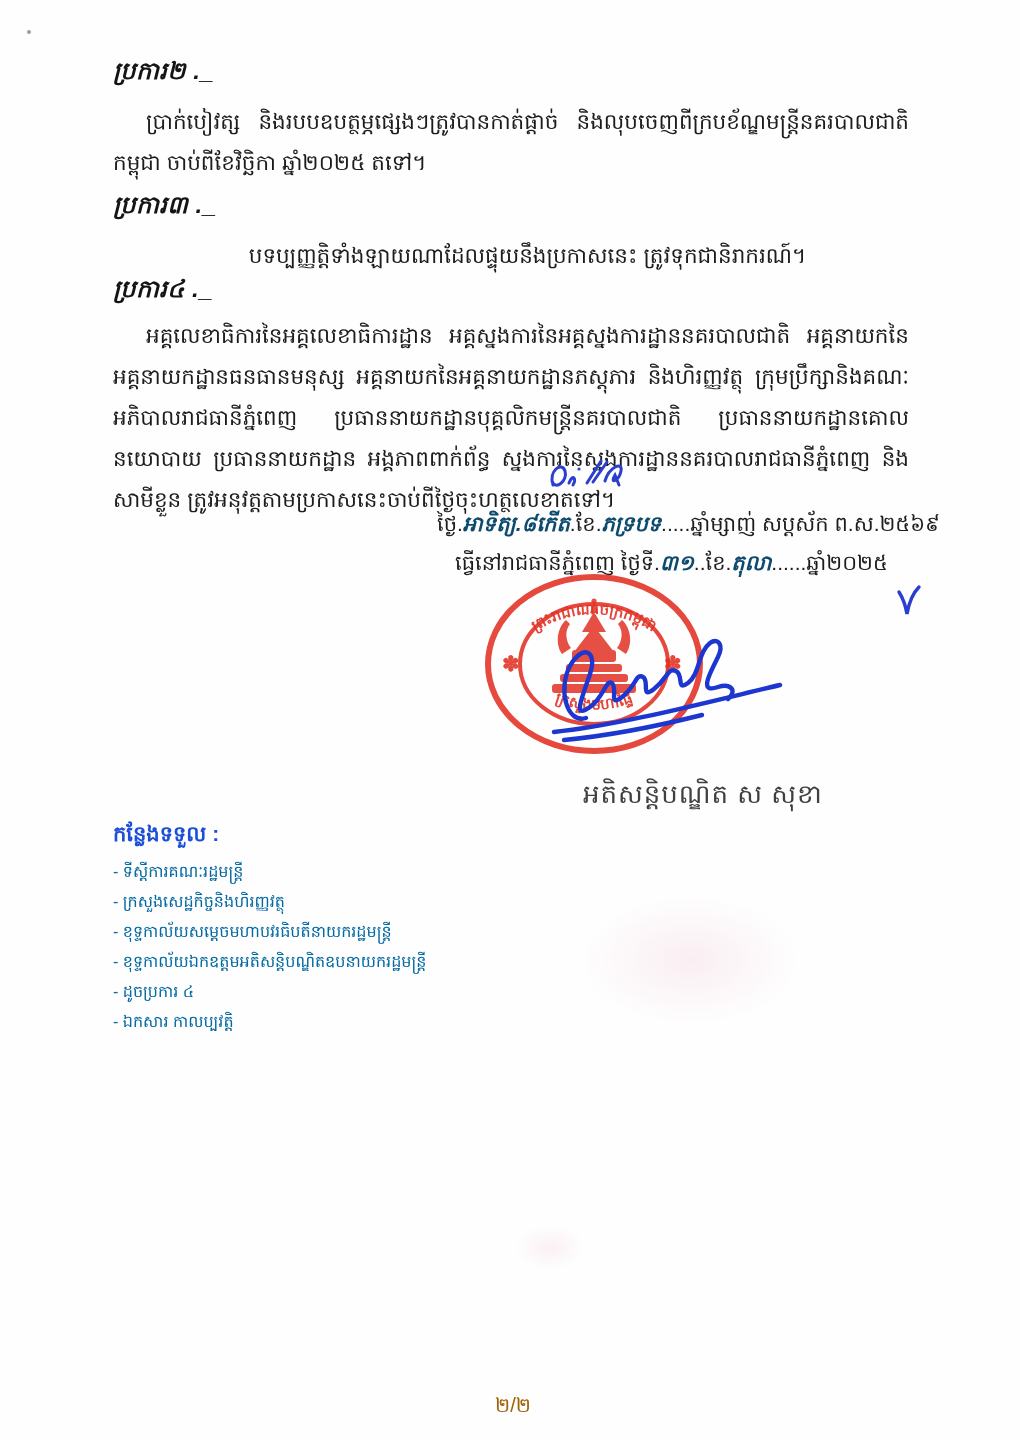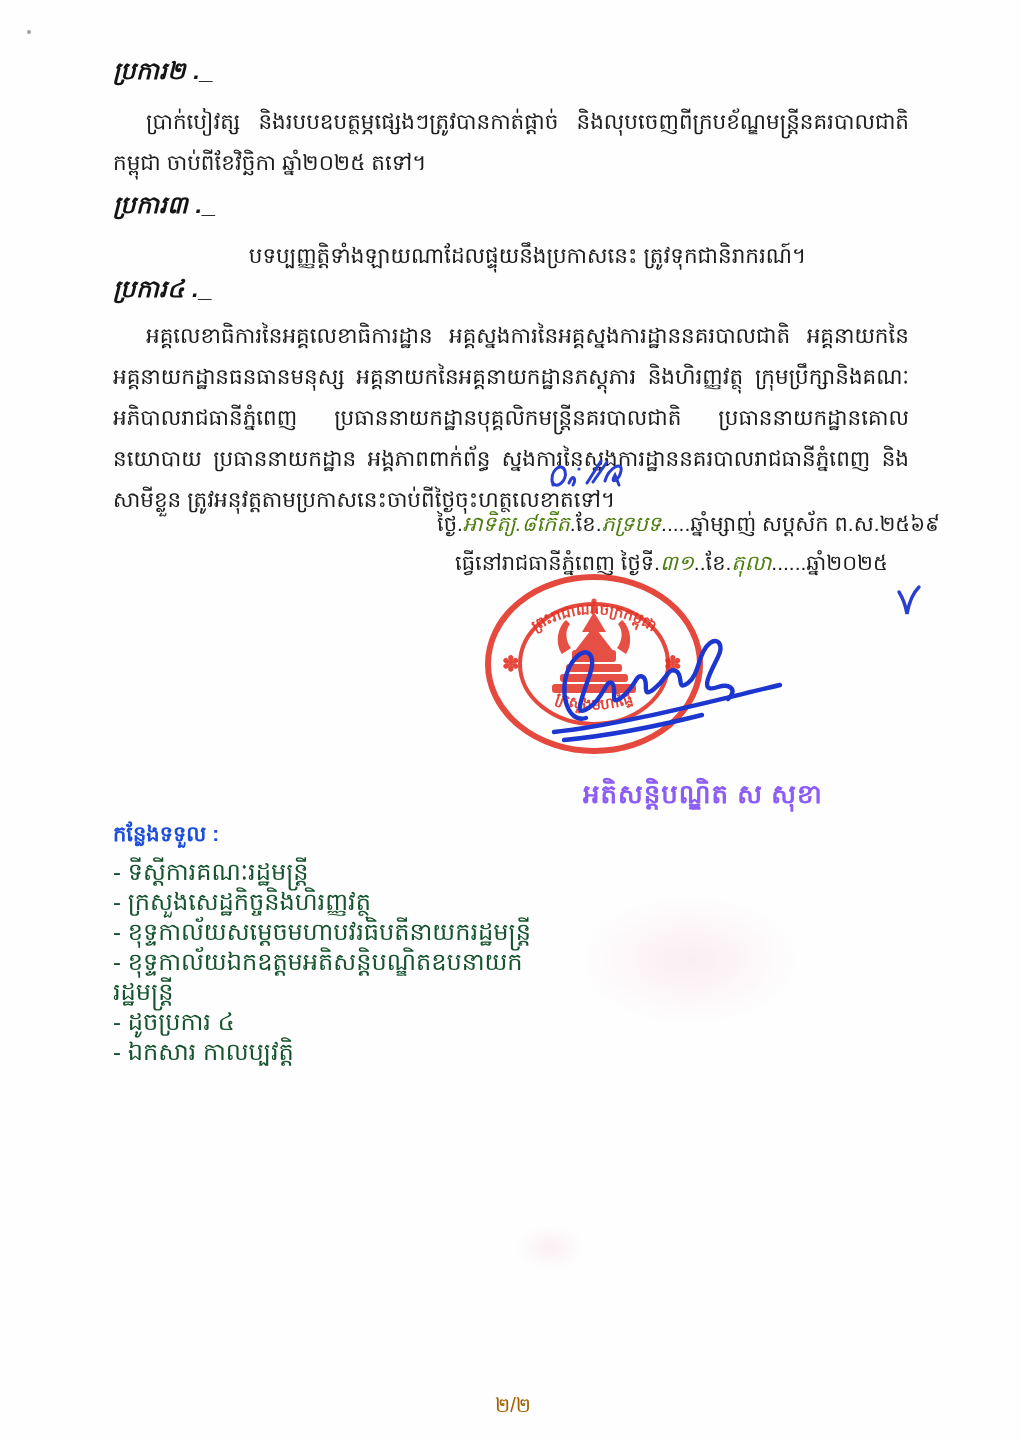--- a/index.html
+++ b/index.html
@@ -24,33 +24,33 @@
   .body-para{
     position:absolute;left:113px;width:796px;
     font-size:21.5px;line-height:41px;color:#1c1c1c;
     text-align:justify;text-indent:33px;
   }
   .single-line{text-align:center;}
 
   .date-line{
     position:absolute;font-size:21px;color:#1c1c1c;white-space:nowrap;
   }
-  .hw{color:#4d7c0f;font-style:italic;font-weight:400;}
+  .hw{color:#0c4a6e;font-style:italic;font-weight:700;}
   .date-title{
     font-weight:800;font-size:23px;color:#141414;letter-spacing:.3px;
   }
 
   .minister-name{
     position:absolute;left:583px;top:778px;
-    font-size:26px;font-weight:700;color:#8b5cf6;letter-spacing:1px;
+    font-size:26px;font-weight:400;color:#404040;letter-spacing:1px;
   }
 
   .cc-block{position:absolute;left:113px;top:820px;width:420px;}
   .cc-heading{font-size:21px;font-weight:800;color:#1d4ed8;margin-bottom:6px;}
-  .cc-item{font-size:24px;line-height:30px;color:#14532d;}
+  .cc-item{font-size:16px;line-height:30px;color:#0369a1;}
 
   .page-number{
     position:absolute;left:3px;top:1392px;width:1020px;
     text-align:center;font-size:20px;color:#a16207;
   }
 
   .seal-svg{position:absolute;left:478px;top:568px;}
   .sig-svg{position:absolute;left:540px;top:628px;}
   .initials-svg{position:absolute;left:543px;top:455px;}
   .tick-svg{position:absolute;left:896px;top:584px;}

